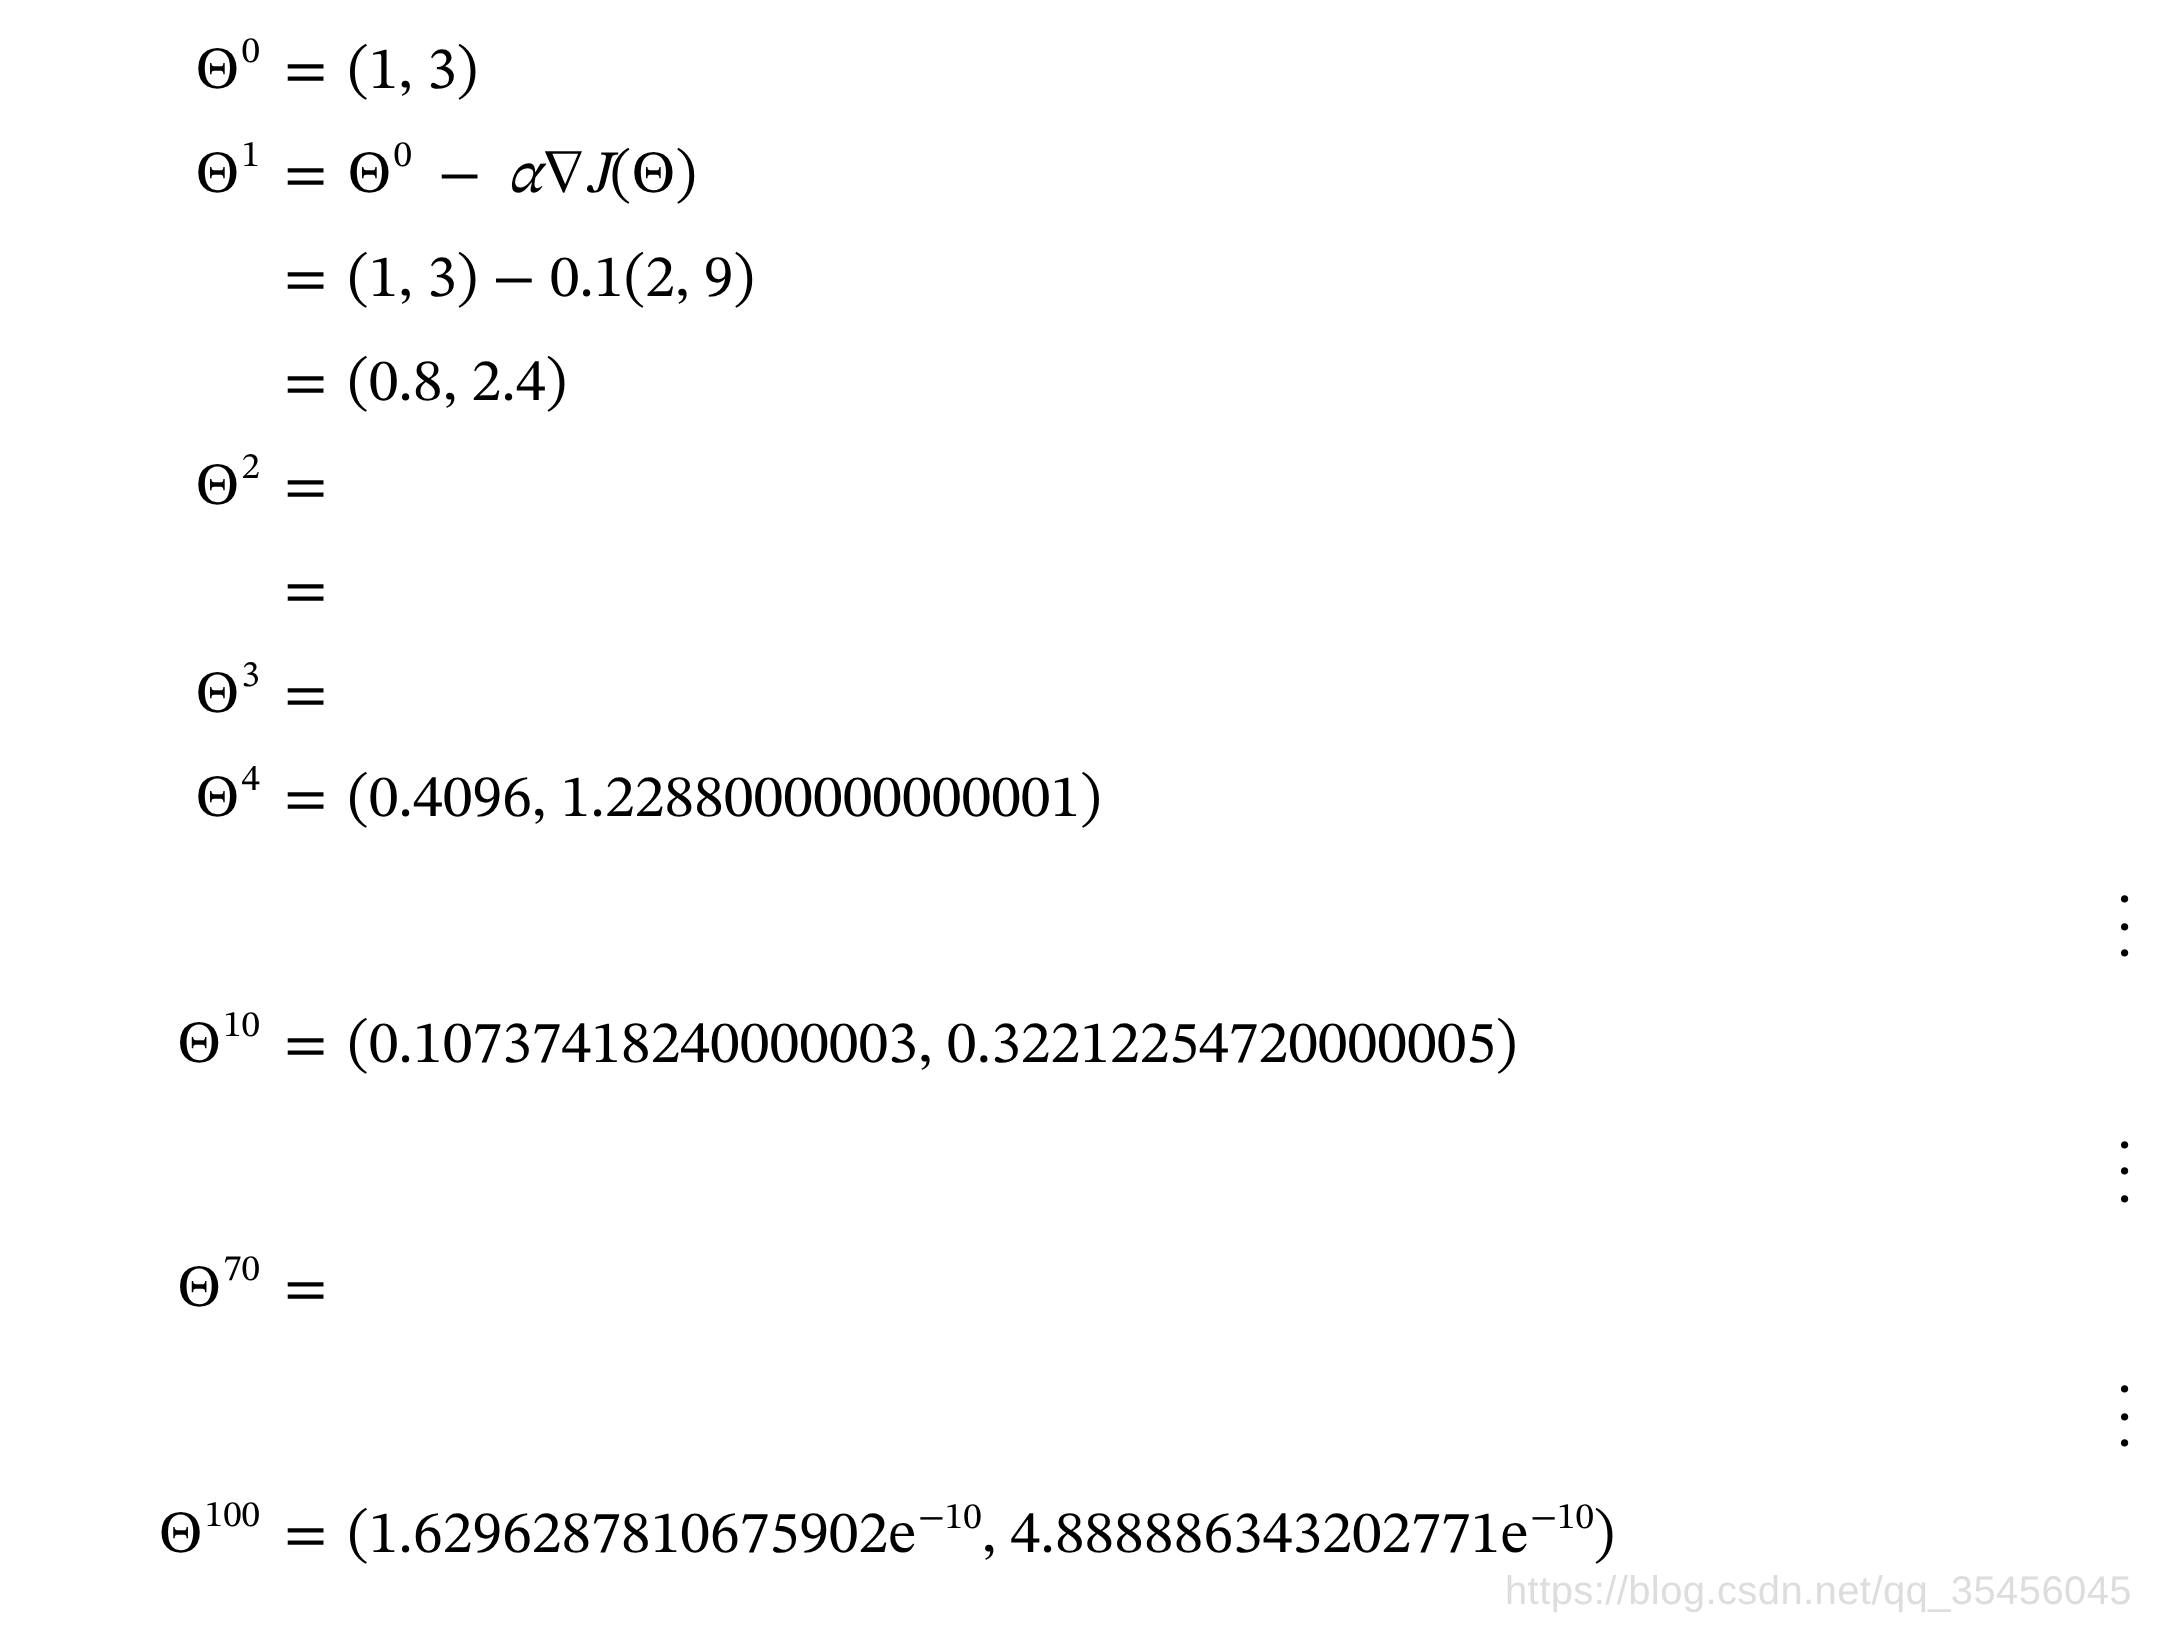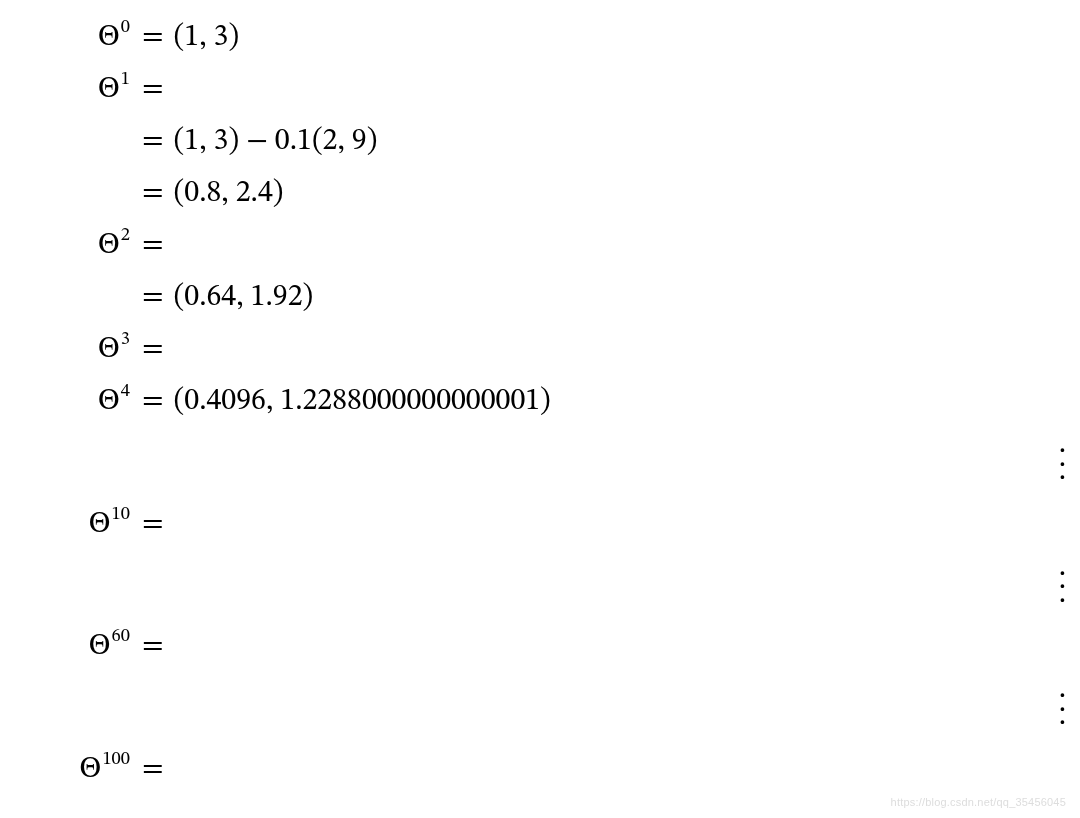--- a/index.html
+++ b/index.html
@@ -63,21 +63,21 @@
     line-height: 0.45;
     letter-spacing: 0;
     margin: 16px 0 30px 0;
   }
   .vdots span { display: block; }
   .watermark {
     position: absolute;
     right: 14px;
     bottom: 10px;
     font-family: Arial, sans-serif;
-    font-size: 11px;
+    font-size: 20px;
     color: #dddddd;
     letter-spacing: 0.2px;
     user-select: none;
   }
 </style>
 </head>
 <body>
 
 <div class="page">
 
@@ -89,20 +89,25 @@
     <span class="eq">=</span>
     <span class="rhs">(1, 3)</span>
   </div>
 
   <div class="row">
     <span class="lhs">
       <span class="theta">Θ</span>
         <span class="sup">1</span>
     </span>
     <span class="eq">=</span>
+    <span class="rhs">
+      <span class="theta">Θ</span><span class="sup">0</span>
+      <span style="padding:0 6px;">−</span>
+      <span class="it">α</span><span>∇</span><span class="it">J</span><span>(</span><span class="theta">Θ</span><span>)</span>
+    </span>
   </div>
 
   <div class="row">
     <span class="lhs-empty"></span>
     <span class="eq">=</span>
     <span class="rhs">(1, 3) − 0.1(2, 9)</span>
   </div>
 
   <div class="row">
     <span class="lhs-empty"></span>
@@ -114,21 +119,20 @@
     <span class="lhs">
       <span class="theta">Θ</span>
         <span class="sup">2</span>
     </span>
     <span class="eq">=</span>
   </div>
 
   <div class="row">
     <span class="lhs-empty"></span>
     <span class="eq">=</span>
-    <span class="rhs">(0.64, 1.92)</span>
   </div>
 
   <div class="row">
     <span class="lhs">
       <span class="theta">Θ</span>
         <span class="sup">3</span>
     </span>
     <span class="eq">=</span>
   </div>
 
@@ -146,45 +150,49 @@
     <span>.</span>
     <span>.</span>
   </div>
 
   <div class="row">
     <span class="lhs">
       <span class="theta">Θ</span>
         <span class="sup">10</span>
     </span>
     <span class="eq">=</span>
+    <span class="rhs">(0.10737418240000003, 0.32212254720000005)</span>
   </div>
 
   <div class="vdots">
     <span>.</span>
     <span>.</span>
     <span>.</span>
   </div>
 
   <div class="row">
     <span class="lhs">
       <span class="theta">Θ</span>
-        <span class="sup">60</span>
+        <span class="sup">70</span>
     </span>
     <span class="eq">=</span>
   </div>
 
   <div class="vdots">
     <span>.</span>
     <span>.</span>
     <span>.</span>
   </div>
 
   <div class="row" style="margin-bottom:6px;">
     <span class="lhs">
       <span class="theta">Θ</span>
         <span class="sup">100</span>
     </span>
     <span class="eq">=</span>
+    <span class="rhs">
+      <span>(1.6296287810675902e</span><span class="sup-neg">−10</span><span>, 4.888886343202771e</span><span class="sup-neg">−10</span><span>)</span>
+    </span>
   </div>
 
 </div>
 
 <div class="watermark">https://blog.csdn.net/qq_35456045</div>
 
 </body></html>

